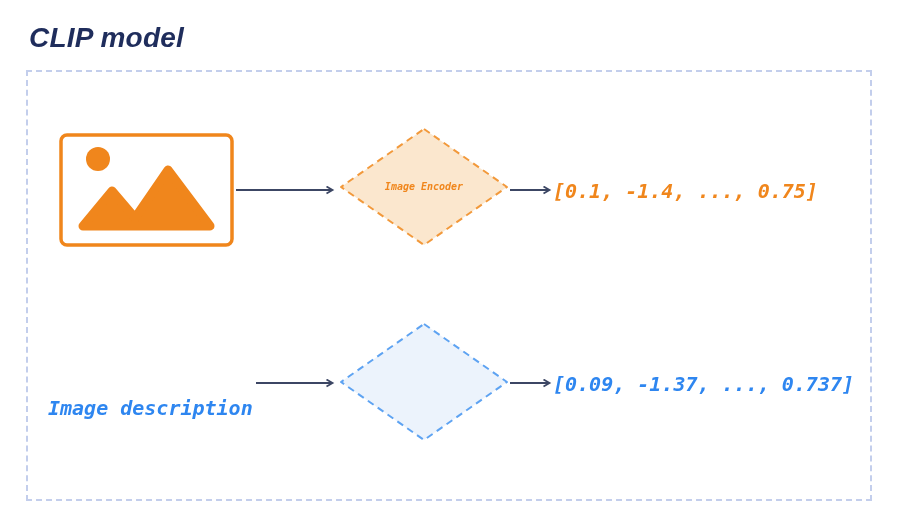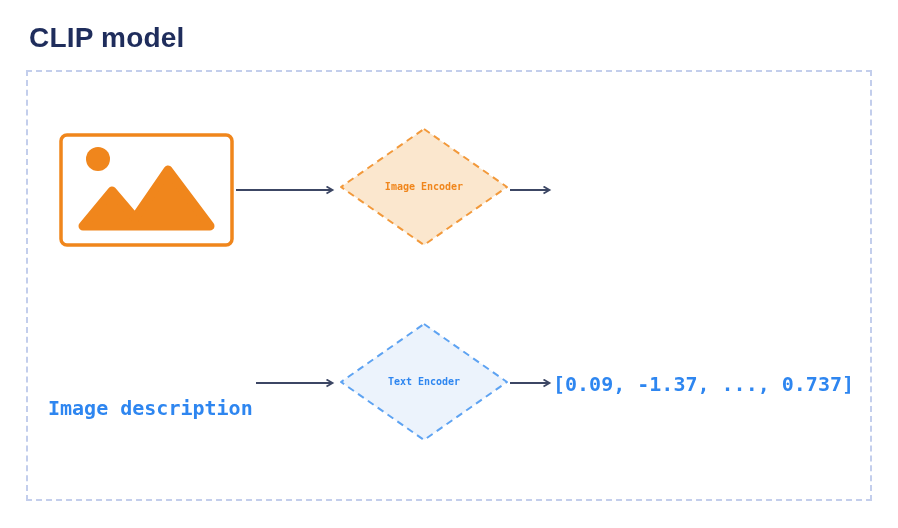--- a/index.html
+++ b/index.html
@@ -16,21 +16,21 @@
   }
   * { margin: 0; padding: 0; box-sizing: border-box; }
   html, body {
     width: 898px; height: 528px;
     background: var(--background);
     overflow: hidden;
     font-family: "Liberation Sans", sans-serif;
   }
   .canvas {
     position: relative;
-    width: 898px; height: 528px;
+    width: 898px; height: 528px; font-style: italic;
   }
   .page-title {
     position: absolute;
     left: 29px; top: 22px;
     font-size: 28px;
     font-weight: 700;
     letter-spacing: 0.2px;
     color: var(--navy-title);
   }
   .frame {
@@ -119,25 +119,25 @@
     <svg width="170" height="120" viewBox="0 0 170 120">
       <polygon class="diamond-shape" points="85,2 168,60 85,118 2,60"></polygon>
     </svg>
     <div class="node-label">Image Encoder</div>
   </div>
 
   <div class="node node-text-encoder">
     <svg width="170" height="120" viewBox="0 0 170 120">
       <polygon class="diamond-shape" points="85,2 168,60 85,118 2,60"></polygon>
     </svg>
-    <div class="node-label">Text Encoder</div>
   </div>
 
   <div class="mono-text input-text-label">Image description</div>
 
+  <div class="mono-text vector-image">[0.1, -1.4, ..., 0.75]</div>
 
   <div class="mono-text vector-text">[0.09, -1.37, ..., 0.737]</div>
 
   <svg class="arrow-layer" viewBox="0 0 898 528">
     <defs>
       <marker id="chevron" markerWidth="10" markerHeight="10" refX="6.5" refY="4.5" orient="auto" markerUnits="userSpaceOnUse">
         <path d="M1,1 L7,4.5 L1,8" class="arrowhead-path"></path>
       </marker>
     </defs>
     <line x1="236" y1="190" x2="332" y2="190" class="arrow-line" marker-end="url(#chevron)"></line>

